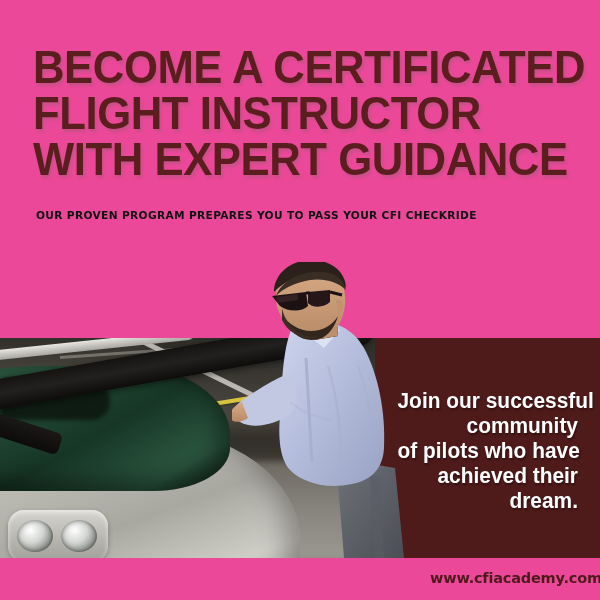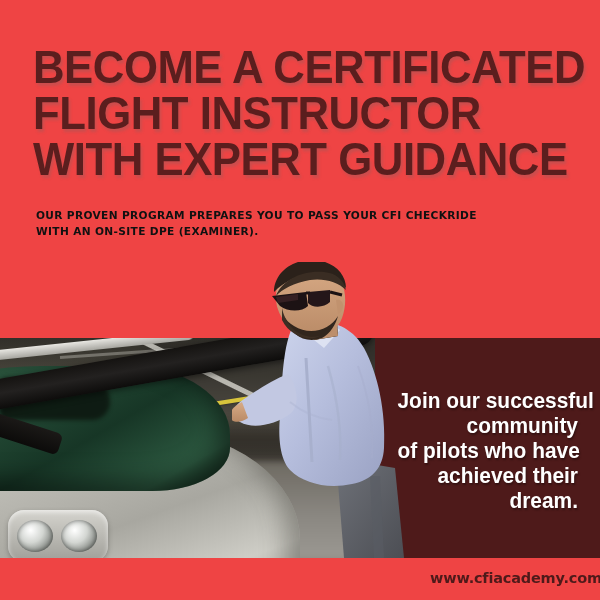--- a/index.html
+++ b/index.html
@@ -8,21 +8,21 @@
     background: #ffffff;
   }
   body {
     font-family: "Liberation Sans", sans-serif;
   }
   #ad-canvas {
     position: relative;
     width: 600px;
     height: 600px;
     overflow: hidden;
-    background: #ef4444;
+    background: #ec4899;
   }
 
   
   .headline {
     position: absolute;
     left: 33px;
     top: 44px;
     width: 540px;
     color: #5b1e1e;
     font-family: "Liberation Sans Narrow", "Liberation Sans", sans-serif;
@@ -45,21 +45,21 @@
     top: 207px;
     width: 430px;
     color: #111111;
     font-family: "DejaVu Sans", sans-serif;
     font-weight: bold;
     font-size: 10.6px;
     line-height: 16.3px;
     letter-spacing: 0.35px;
     text-transform: uppercase;
   }
-  .subcopy .sc-line { display: block; white-space: nowrap; }
+  .subcopy .sc-line { display: block; white-space: nowrap; text-align: right; }
 
   
   .band {
     position: absolute;
     left: 0;
     top: 338px;
     width: 600px;
     height: 220px;
     overflow: hidden;
   }
@@ -292,21 +292,20 @@
 <div id="ad-canvas">
 
   <div class="headline">
     <span class="hl-line">BECOME A CERTIFICATED</span>
     <span class="hl-line">FLIGHT INSTRUCTOR</span>
     <span class="hl-line">WITH EXPERT GUIDANCE</span>
   </div>
 
   <div class="subcopy">
     <span class="sc-line">OUR PROVEN PROGRAM PREPARES YOU TO PASS YOUR CFI CHECKRIDE</span>
-    <span class="sc-line">WITH AN ON-SITE DPE (EXAMINER).</span>
   </div>
 
   <div class="band">
 
     <div class="photo">
       <div class="hangar-dark"></div>
       <div class="hangar-dark2"></div>
       <div class="hangar-band"></div>
       <div class="floor"></div>
 

